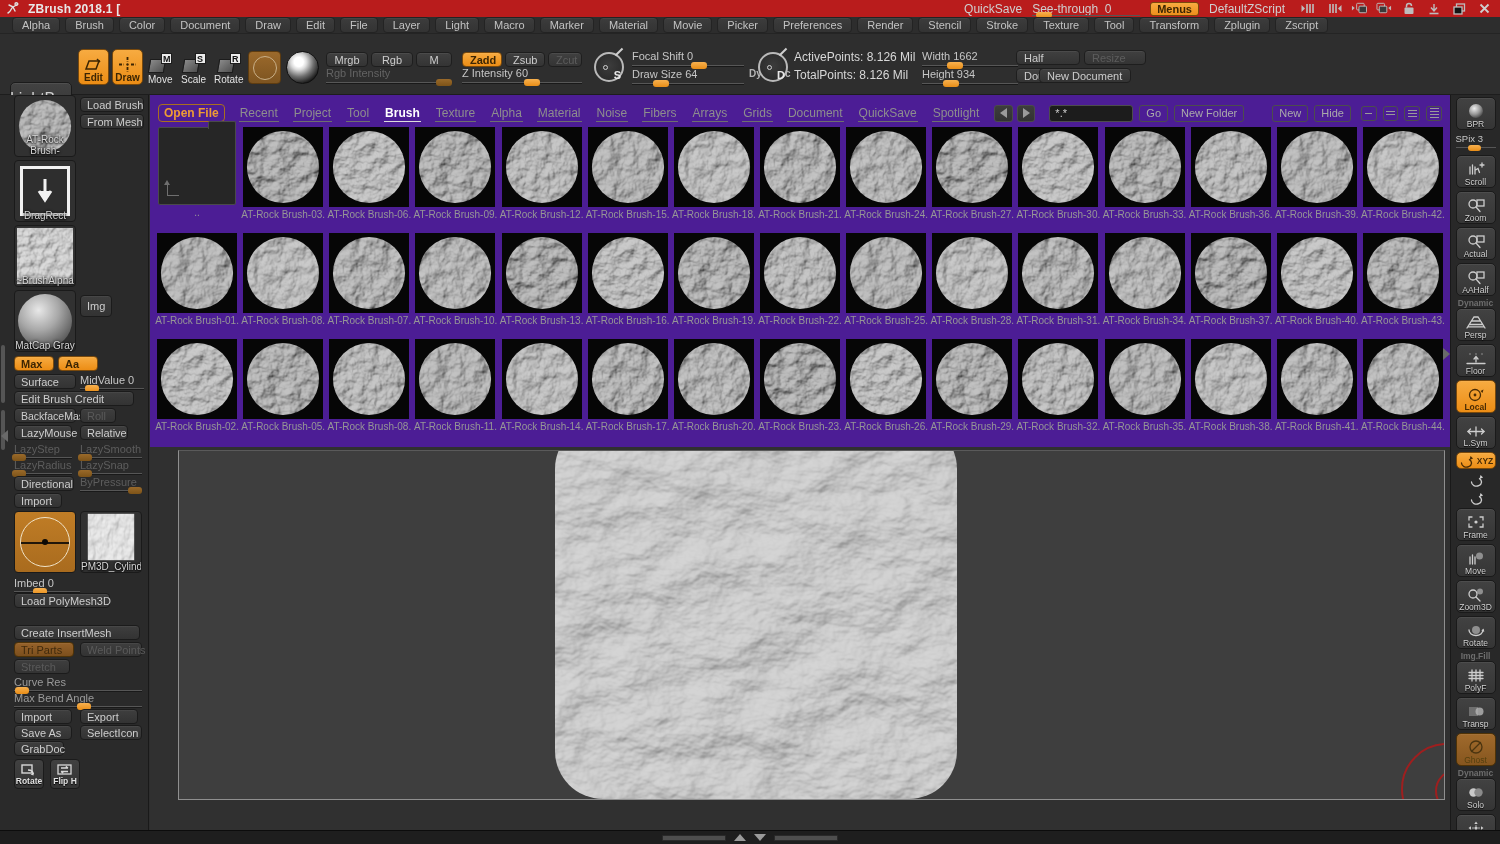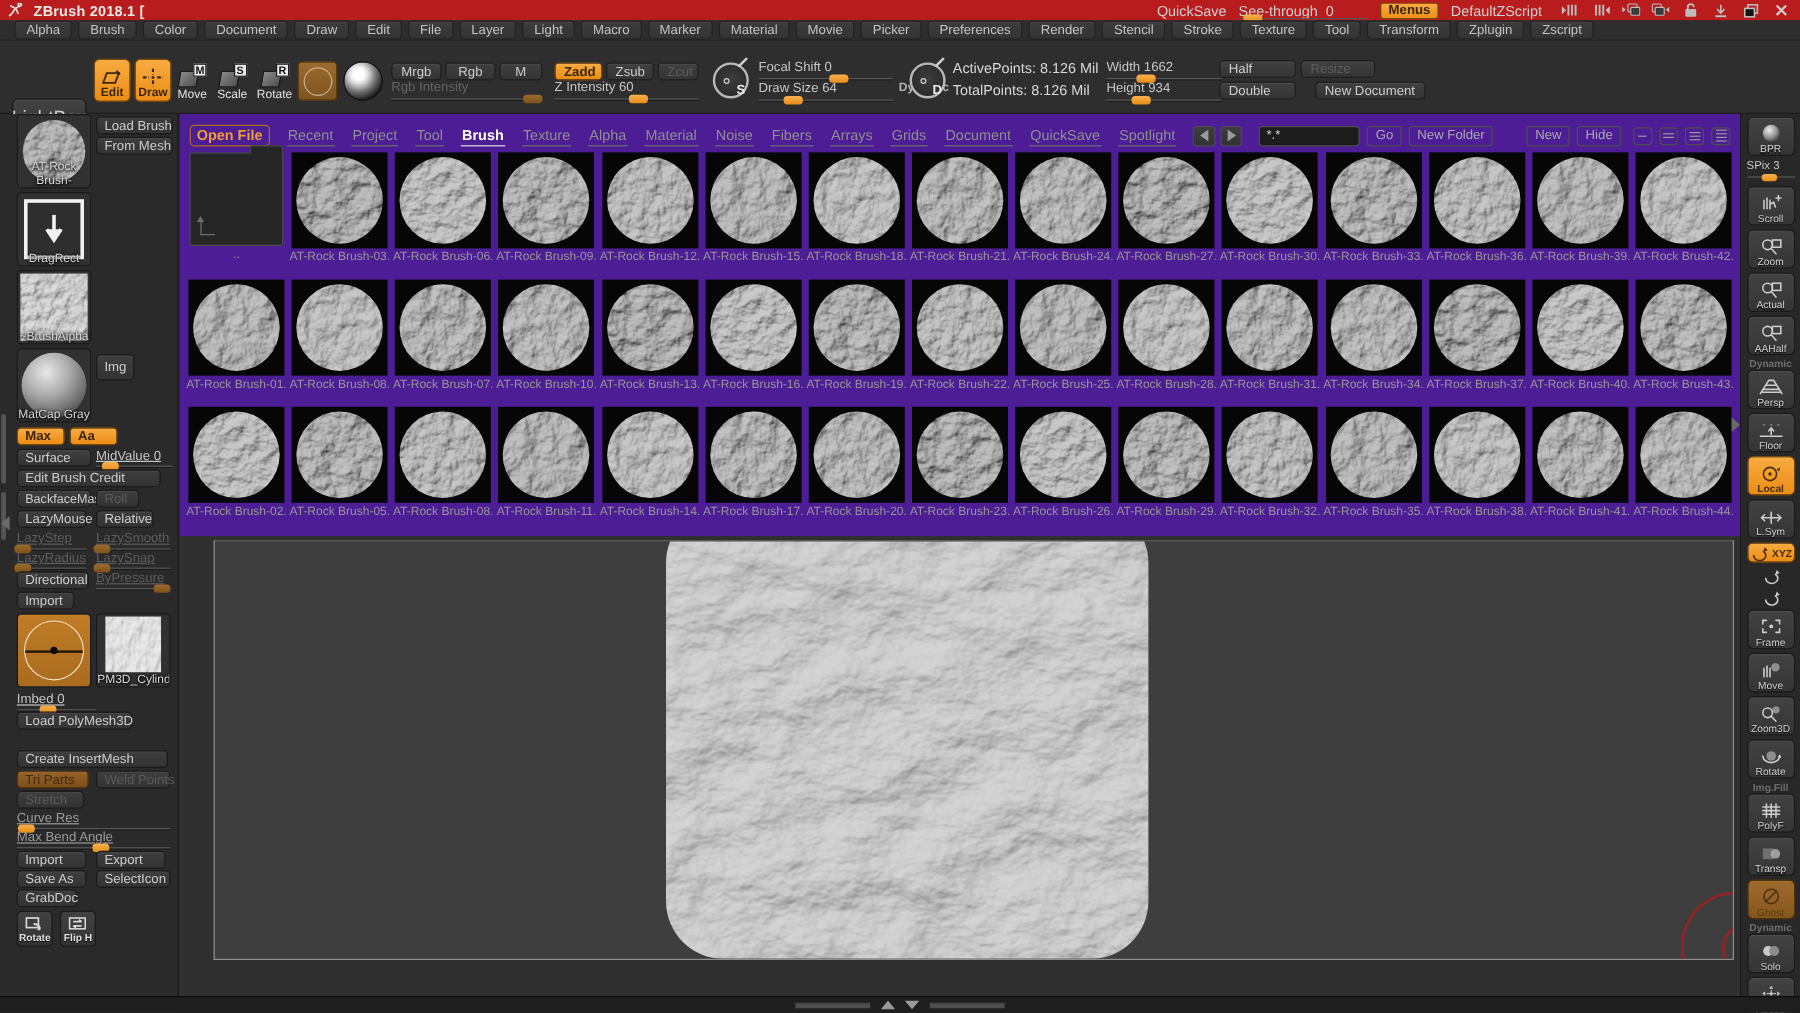--- a/index.html
+++ b/index.html
@@ -84,21 +84,21 @@
   .tile .tlabel{position:absolute;bottom:0;left:0;right:0;text-align:center;font-size:10px;color:#d6d6d6;
      text-shadow:0 1px 2px #000, 0 0 3px #000;}
   .dragrect-box{width:50px;height:50px;border:3px solid #f2f2f2;background:#2e2e2e;display:flex;
      align-items:center;justify-content:center;}
   .matcap{width:54px;height:54px;border-radius:50%;
      background:radial-gradient(circle at 38% 30%, #e8e8e8, #a8a8a8 40%, #565656 80%, #2e2e2e);}
   .brushprev{background:linear-gradient(#c07d26,#a96b1e);}
   .brushprev .circ{position:relative;width:50px;height:50px;border:1.5px solid #f0e3c8;border-radius:50%;}
   .brushprev .hline{position:absolute;left:0;right:0;top:50%;height:1.5px;background:#20160a;}
   .brushprev .cdot{position:absolute;left:50%;top:50%;width:6px;height:6px;margin:-3px;background:#0d0a06;border-radius:50%;}
-  .lp-slider{position:absolute;font-size:11px;color:#c6c6c6;height:15px;white-space:nowrap;text-decoration:underline;}
+  .lp-slider{position:absolute;font-size:11px;color:#c6c6c6;height:15px;white-space:nowrap;}
   .lp-slider .trk{position:absolute;left:0;right:0;bottom:0;height:1px;background:#565656;box-shadow:0 1px 0 #191919;}
   .lp-slider .knob{position:absolute;bottom:-3px;width:14px;height:7px;border-radius:3px;
      background:linear-gradient(#f8b14f,#e88d17);left:var(--p,20%);transform:translateX(-50%);}
   .lp-slider.dim{color:#5d5d5d;}
   .lp-slider.dim .knob{background:linear-gradient(#9a6a2a,#7d5318);}
   .iconbtn{position:absolute;width:30px;height:30px;border-radius:4px;background:linear-gradient(#414141,#343434);
      border:1px solid #1b1b1b;color:#e0e0e0;display:flex;flex-direction:column;align-items:center;justify-content:center;}
   .iconbtn .ilabel{font-size:8.5px;font-weight:bold;margin-top:-1px;text-shadow:0 1px 1px #000;}
 
   
@@ -444,21 +444,21 @@
       <span>Width</span>&nbsp;<span>1662</span>
       <span class="trk"></span><span class="knob" style="--p:34%"></span>
     </div>
     <div class="zslider" style="left:922px;top:33px;width:96px">
       <span>Height</span>&nbsp;<span>934</span>
       <span class="trk"></span><span class="knob" style="--p:30%"></span>
     </div>
     <div class="btn abs" style="left:1016px;top:15px;width:64px">Half</div>
     <div class="btn abs" style="left:1016px;top:33px;width:64px">Double</div>
     <div class="btn dis abs" style="left:1084px;top:15px;width:62px">Resize</div>
-    <div class="btn abs" style="left:1096px;top:33px;width:92px">New Document</div>
+    <div class="btn abs" style="left:1039px;top:33px;width:92px">New Document</div>
   </div>
 
   <div class="leftpanel">
     <div class="tile" style="left:14px;top:0;width:62px;height:62px">
       <svg viewBox="0 0 60 60" width="58" height="58">
           <circle cx="30" cy="30" r="27" fill="#8f8f8f" filter="url(#rf1)"></circle>
         </svg>
       <span class="tlabel">AT-Rock Brush-</span>
     </div>
     <div class="lp-btn" style="left:80px;top:2px;width:64px">Load Brush</div>

